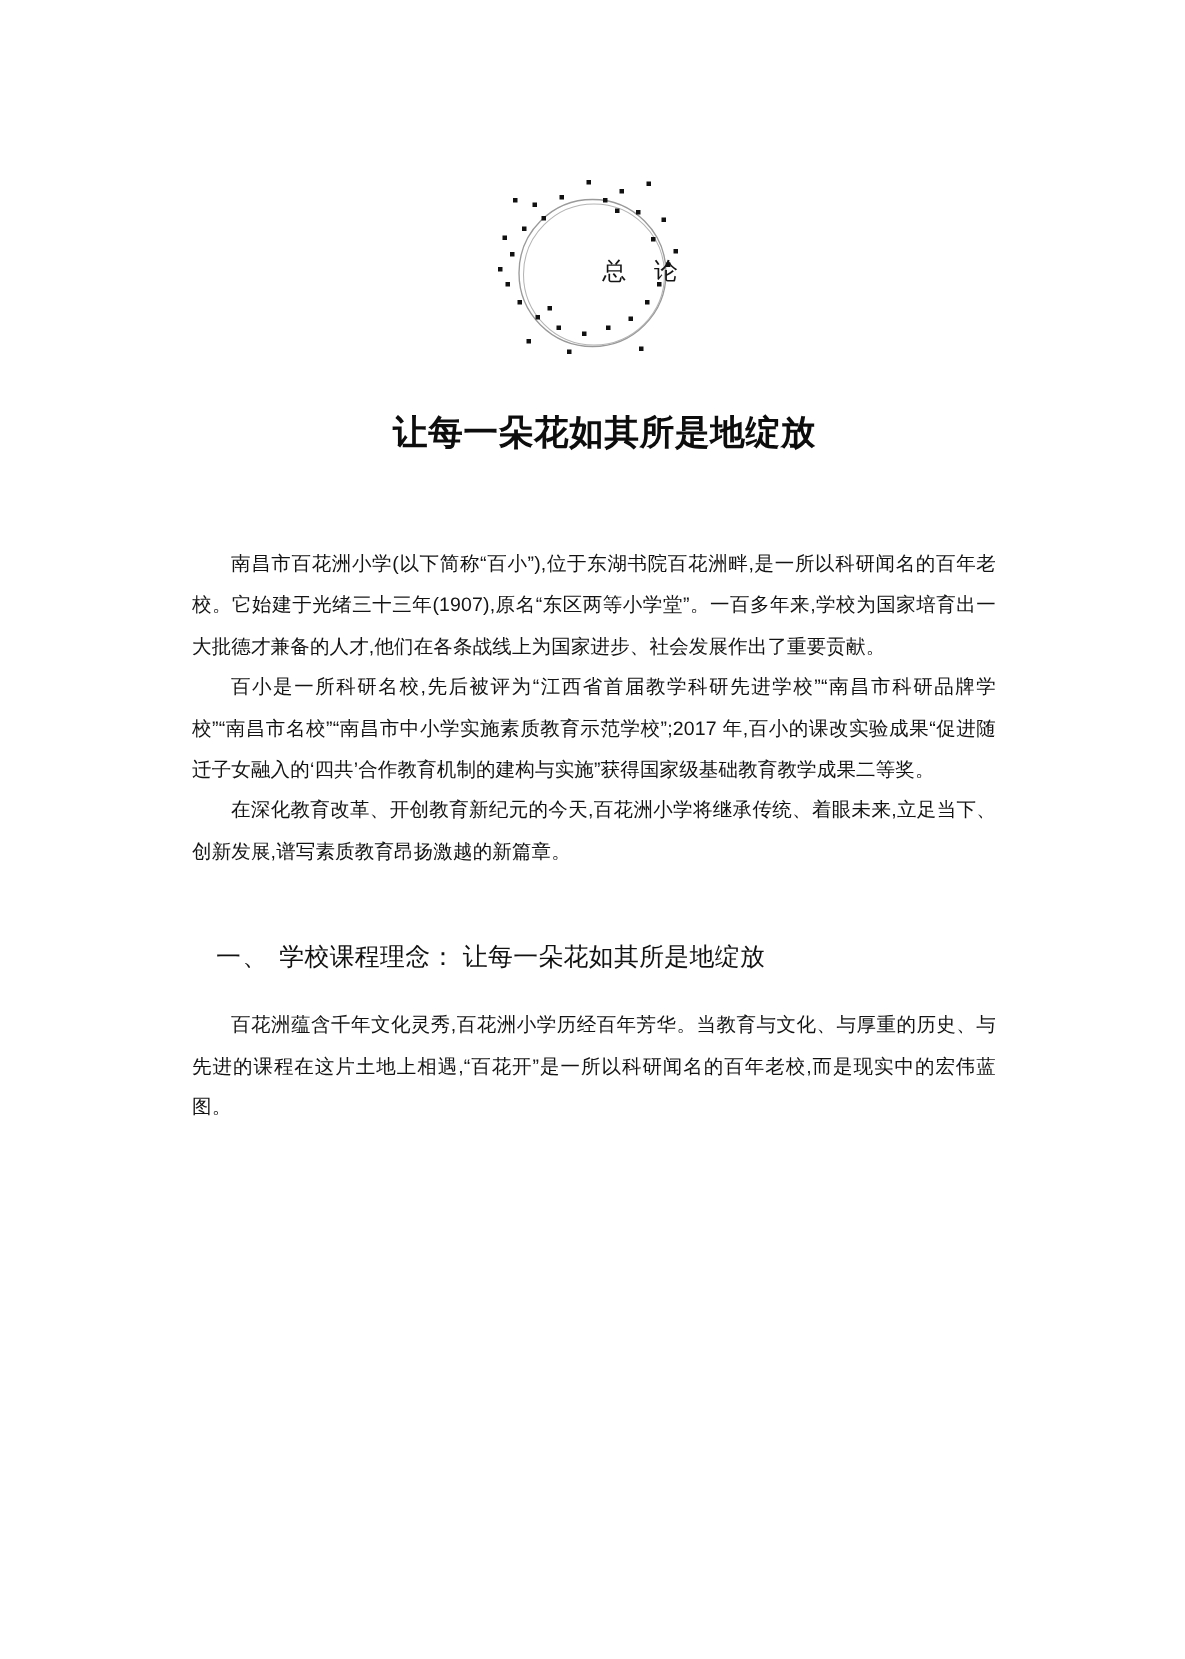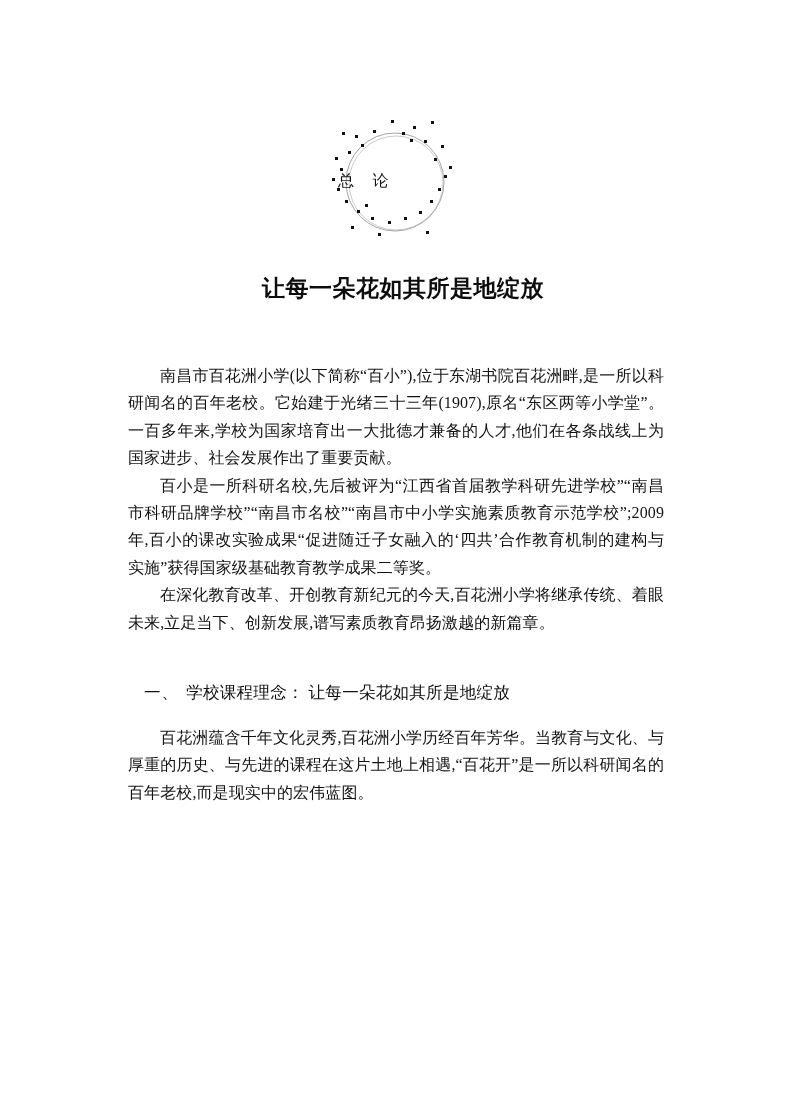--- a/index.html
+++ b/index.html
@@ -45,21 +45,21 @@
     width: 104px;
     height: 104px;
   }
   .emblem-ring svg { display: block; }
   .emblem-label {
     position: absolute;
     left: 0;
     right: 0;
     top: 50%;
     transform: translateY(-52%);
-    text-align: left;
+    text-align: right;
     font-family: "Liberation Sans", "DejaVu Sans", sans-serif;
     font-size: 16px;
     letter-spacing: 7px;
     text-indent: 7px;
     color: #141414;
     white-space: nowrap;
   }
   .dot {
     position: absolute;
     width: 3px;
@@ -84,22 +84,22 @@
 
   
   .content {
     position: absolute;
     left: 128px;
     top: 362px;
     width: 536px;
   }
   p.para {
     margin: 0;
-    font-family: Liberation Serif, serif;
-    font-size: 16px;
+    font-family: Liberation Sans, sans-serif;
+    font-size: 13px;
     line-height: 27.4px;
     text-align: justify;
     text-justify: inter-ideograph;
     text-indent: 2em;
     color: #131313;
     letter-spacing: 0.1px;
   }
   .section-head {
     margin: 16px;
     padding-top: 26px;
@@ -163,21 +163,21 @@
       <div class="emblem-label">总  论</div>
     </div>
   </div>
 
   <h1 class="doc-title">让每一朵花如其所是地绽放</h1>
 
   <div class="content">
 
     <p class="para">南昌市百花洲小学(以下简称“百小”),位于东湖书院百花洲畔,是一所以科研闻名的百年老校。它始建于光绪三十三年(1907),原名“东区两等小学堂”。一百多年来,学校为国家培育出一大批德才兼备的人才,他们在各条战线上为国家进步、社会发展作出了重要贡献。</p>
 
-    <p class="para">百小是一所科研名校,先后被评为“江西省首届教学科研先进学校”“南昌市科研品牌学校”“南昌市名校”“南昌市中小学实施素质教育示范学校”;2009 年,百小的课改实验成果“促进随迁子女融入的‘四共’合作教育机制的建构与实施”获得国家级基础教育教学成果二等奖。</p>
+    <p class="para">百小是一所科研名校,先后被评为“江西省首届教学科研先进学校”“南昌市科研品牌学校”“南昌市名校”“南昌市中小学实施素质教育示范学校”;2017 年,百小的课改实验成果“促进随迁子女融入的‘四共’合作教育机制的建构与实施”获得国家级基础教育教学成果二等奖。</p>
 
 
     <p class="para">在深化教育改革、开创教育新纪元的今天,百花洲小学将继承传统、着眼未来,立足当下、创新发展,谱写素质教育昂扬激越的新篇章。</p>
 
     <h2 class="section-head">
       <span class="head-num">一、</span><span class="head-gap"></span><span>学校课程理念： 让每一朵花如其所是地绽放</span>
     </h2>
 
     <p class="para">百花洲蕴含千年文化灵秀,百花洲小学历经百年芳华。当教育与文化、与厚重的历史、与先进的课程在这片土地上相遇,“百花开”是一所以科研闻名的百年老校,而是现实中的宏伟蓝图。</p>
 

